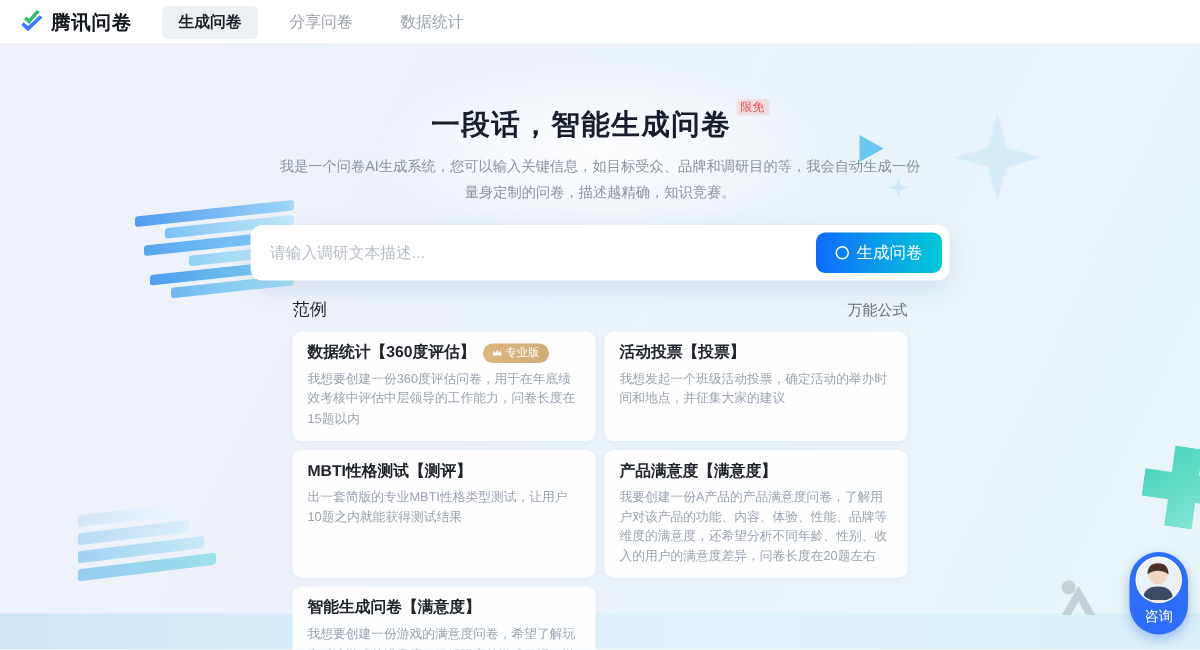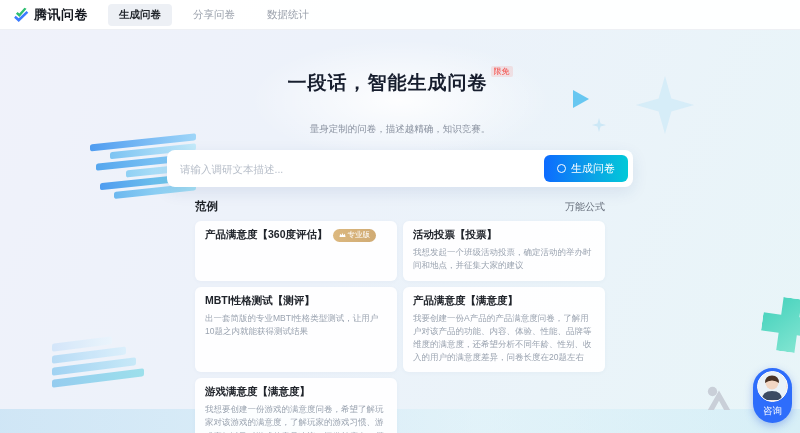--- a/index.html
+++ b/index.html
@@ -8,21 +8,21 @@
     font-family:"Liberation Sans","DejaVu Sans",sans-serif;
     background:linear-gradient(115deg,#f0f2fa 0%,#ecf2fa 45%,#e8f5f8 100%);
     position:relative; color:#1f2329;
   }
   
   .topbar {
     height:30px; background:rgba(255,255,255,.95);
     display:flex; align-items:center; padding:0 12px;
     border-bottom:1px solid #eef0f4; position:relative; z-index:5;
   }
-  .logo { display:flex; align-items:flex-end; gap:5px; }
+  .logo { display:flex; align-items:flex-start; gap:5px; }
   .logo-text { font-size:13px; font-weight:bold; color:#14181f; letter-spacing:.5px; }
   .nav { display:flex; align-items:center; margin-left:20px; gap:10px; }
   .tab { font-size:10.5px; color:#9ba1ac; padding:4px 11px; border-radius:4px; cursor:pointer; }
   .tab.active { background:#edf0f5; color:#1f2329; font-weight:bold; }
   
   .main { position:relative; padding-top:40px; z-index:2; }
   .hero-title { text-align:center; font-size:19px; font-weight:bold; letter-spacing:1px; color:#171e2e; position:relative; }
   .free-badge {
     font-size:8px; color:#f54a45; background:rgba(245,74,69,.12);
     padding:1px 3px; border-radius:2px; vertical-align:top; position:relative; top:-4px; margin-left:3px;
@@ -43,21 +43,21 @@
   .gen-btn {
     height:27px; border:none; border-radius:6px; padding:0 13px; cursor:pointer;
     background:linear-gradient(90deg,#0d6bff 0%,#0aa5e6 60%,#00c9d8 100%);
     color:#fff; font-size:11px; display:flex; align-items:center; gap:5px;
     font-family:"Liberation Sans","DejaVu Sans",sans-serif;
   }
   .ring { width:9px; height:9px; border:1.5px solid #fff; border-radius:50%; display:inline-block; }
   
   .examples { width:410px; margin:12px auto 0; position:relative; z-index:3; }
   .ex-head { display:flex; justify-content:space-between; align-items:center; }
-  .ex-title { font-size:11.5px; font-weight:bold; color:#1f2329; }
+  .ex-title { font-size:11.5px; font-weight:normal; color:#1f2329; }
   .ex-link { font-size:10px; color:#656d7a; cursor:pointer; }
   .grid { display:grid; grid-template-columns:1fr 1fr; gap:6px; margin-top:7px; }
   .card {
     background:rgba(255,255,255,.92); border-radius:6px; padding:7px 10px 8px;
     box-shadow:0 1px 4px rgba(40,70,120,.04); cursor:pointer;
   }
   .card-title { font-size:10.5px; font-weight:bold; color:#20242b; display:flex; align-items:center; gap:5px; }
   .card-desc { font-size:8.5px; color:#9aa3b0; line-height:1.55; margin-top:4px; }
   .badge {
     font-size:7.5px; color:#fff; border-radius:999px; padding:1.5px 6px;
@@ -143,49 +143,50 @@
 <div class="decor sparkle small"></div>
 <div class="decor tri"></div>
 <div class="decor plus3d"></div>
 <div class="decor bottom-band"></div>
 
 <div class="main">
   <h1 class="hero-title">
     <span>一段话，智能生成问卷</span><span class="free-badge">限免</span>
   </h1>
   <p class="hero-desc">
-    <br>
+    <span>我是一个问卷AI生成系统，您可以输入关键信息，如目标受众、品牌和调研目的等，我会自动生成一份</span><br>
     <span>量身定制的问卷，描述越精确，知识竞赛。</span>
   </p>
 
   <div class="searchbar">
     <input type="text" placeholder="请输入调研文本描述..." style="">
     <button class="gen-btn">
       <span class="ring"></span>
       <span>生成问卷</span>
     </button>
   </div>
 
   <section class="examples">
     <div class="ex-head">
       <span class="ex-title">范例</span>
       <span class="ex-link">万能公式</span>
     </div>
     <div class="grid">
 
       <div class="card">
         <div class="card-title">
-          <span>产品满意度【360度评估】</span>
+          <span>数据统计【360度评估】</span>
           <span class="badge gold">
             <svg width="7" height="6" viewBox="0 0 14 10">
                 <path d="M1 9 L2.2 2.5 L5 5.5 L7 1 L9 5.5 L11.8 2.5 L13 9 Z" fill="#fff"></path>
               </svg>
             <span>专业版</span>
           </span>
         </div>
+        <div class="card-desc">我想要创建一份360度评估问卷，用于在年底绩效考核中评估中层领导的工作能力，问卷长度在15题以内</div>
       </div>
 
       <div class="card">
         <div class="card-title">
           <span>活动投票【投票】</span>
         </div>
         <div class="card-desc">我想发起一个班级活动投票，确定活动的举办时间和地点，并征集大家的建议</div>
       </div>
 
       <div class="card">
@@ -198,21 +199,21 @@
 
       <div class="card">
         <div class="card-title">
           <span>产品满意度【满意度】</span>
         </div>
         <div class="card-desc">我要创建一份A产品的产品满意度问卷，了解用户对该产品的功能、内容、体验、性能、品牌等维度的满意度，还希望分析不同年龄、性别、收入的用户的满意度差异，问卷长度在20题左右</div>
       </div>
 
       <div class="card">
         <div class="card-title">
-          <span>游戏满意度【满意度】</span>
+          <span>智能生成问卷【满意度】</span>
         </div>
         <div class="card-desc">我想要创建一份游戏的满意度问卷，希望了解玩家对该游戏的满意度，了解玩家的游戏习惯、游戏喜好以及对游戏的意见建议，问卷长度在20题左右</div>
       </div>
 
     </div>
   </section>
 </div>
 
 <div class="watermark">
   <span style="display:inline-flex;">

